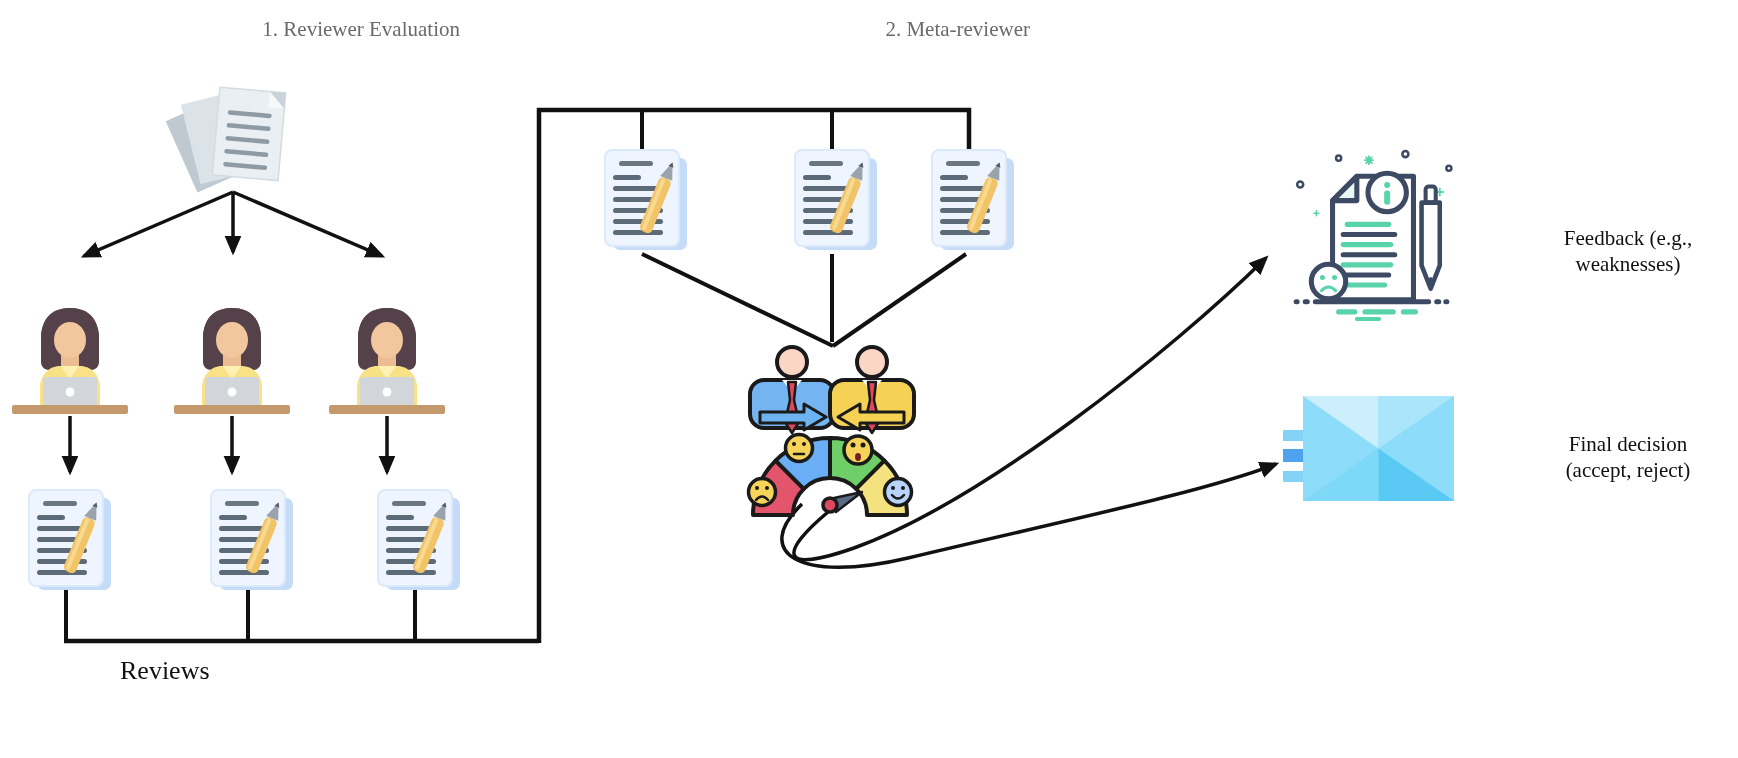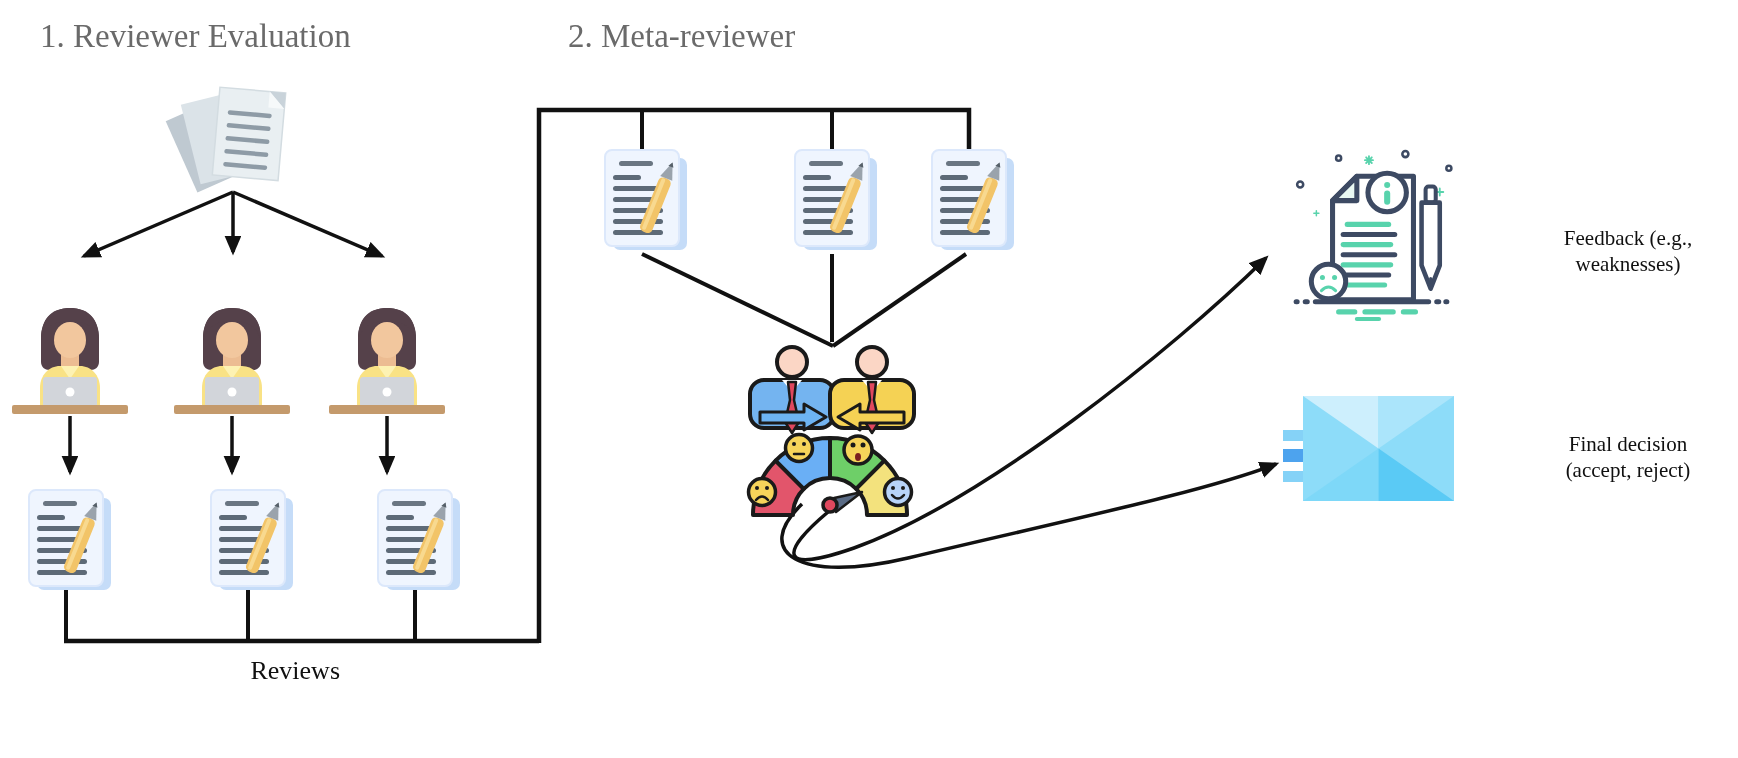--- a/index.html
+++ b/index.html
@@ -7,29 +7,29 @@
     position:relative;
     width:1738px;
     height:758px;
     background:#ffffff;
     font-family:"Liberation Serif", serif;
     overflow:hidden;
   }
   .abs{position:absolute;}
   .section-title{
     color:#6a6a6a;
-    font-size:33px;
+    font-size:21px;
     line-height:1.25;
-    text-align:left;
+    text-align:right;
     white-space:nowrap;
   }
   .diagram-label{
     color:#101010;
     font-size:26px;
-    text-align:right;
+    text-align:left;
   }
   .side-label{
     color:#101010;
     font-size:21px;
     line-height:1.22;
     text-align:center;
   }
   svg{display:block;}
   .connectors{position:absolute;left:0;top:0;pointer-events:none;}
 </style>
@@ -198,21 +198,21 @@
       <path d="M832,254 V342" stroke-width="4"></path>
       <path d="M966,254 L833,346" stroke-width="4"></path>
 
       <path d="M828,512 C778,554 780,574 854,548 C982,502 1170,352 1266,258" stroke-width="3.5" marker-end="url(#arrow)"></path>
       <path d="M802,504 C752,552 798,584 908,558 C1058,522 1204,492 1276,464" stroke-width="3.5" marker-end="url(#arrow)"></path>
     </g>
   </svg>
 
   <div class="abs section-title" style="left:40px;top:16px;width:420px;">1. Reviewer Evaluation</div>
 
-  <div class="abs section-title" style="left:568px;top:16px;width:430px;">
+  <div class="abs section-title" style="left:600px;top:16px;width:430px;">
     <div>2. Meta-reviewer</div>
   </div>
 
   <div class="abs diagram-label" style="left:120px;top:656px;width:220px;">Reviews</div>
 
   <div class="abs side-label" style="left:1498px;top:226px;width:260px;">
     <div>Feedback (e.g.,</div>
     <div>weaknesses)</div>
   </div>
 

